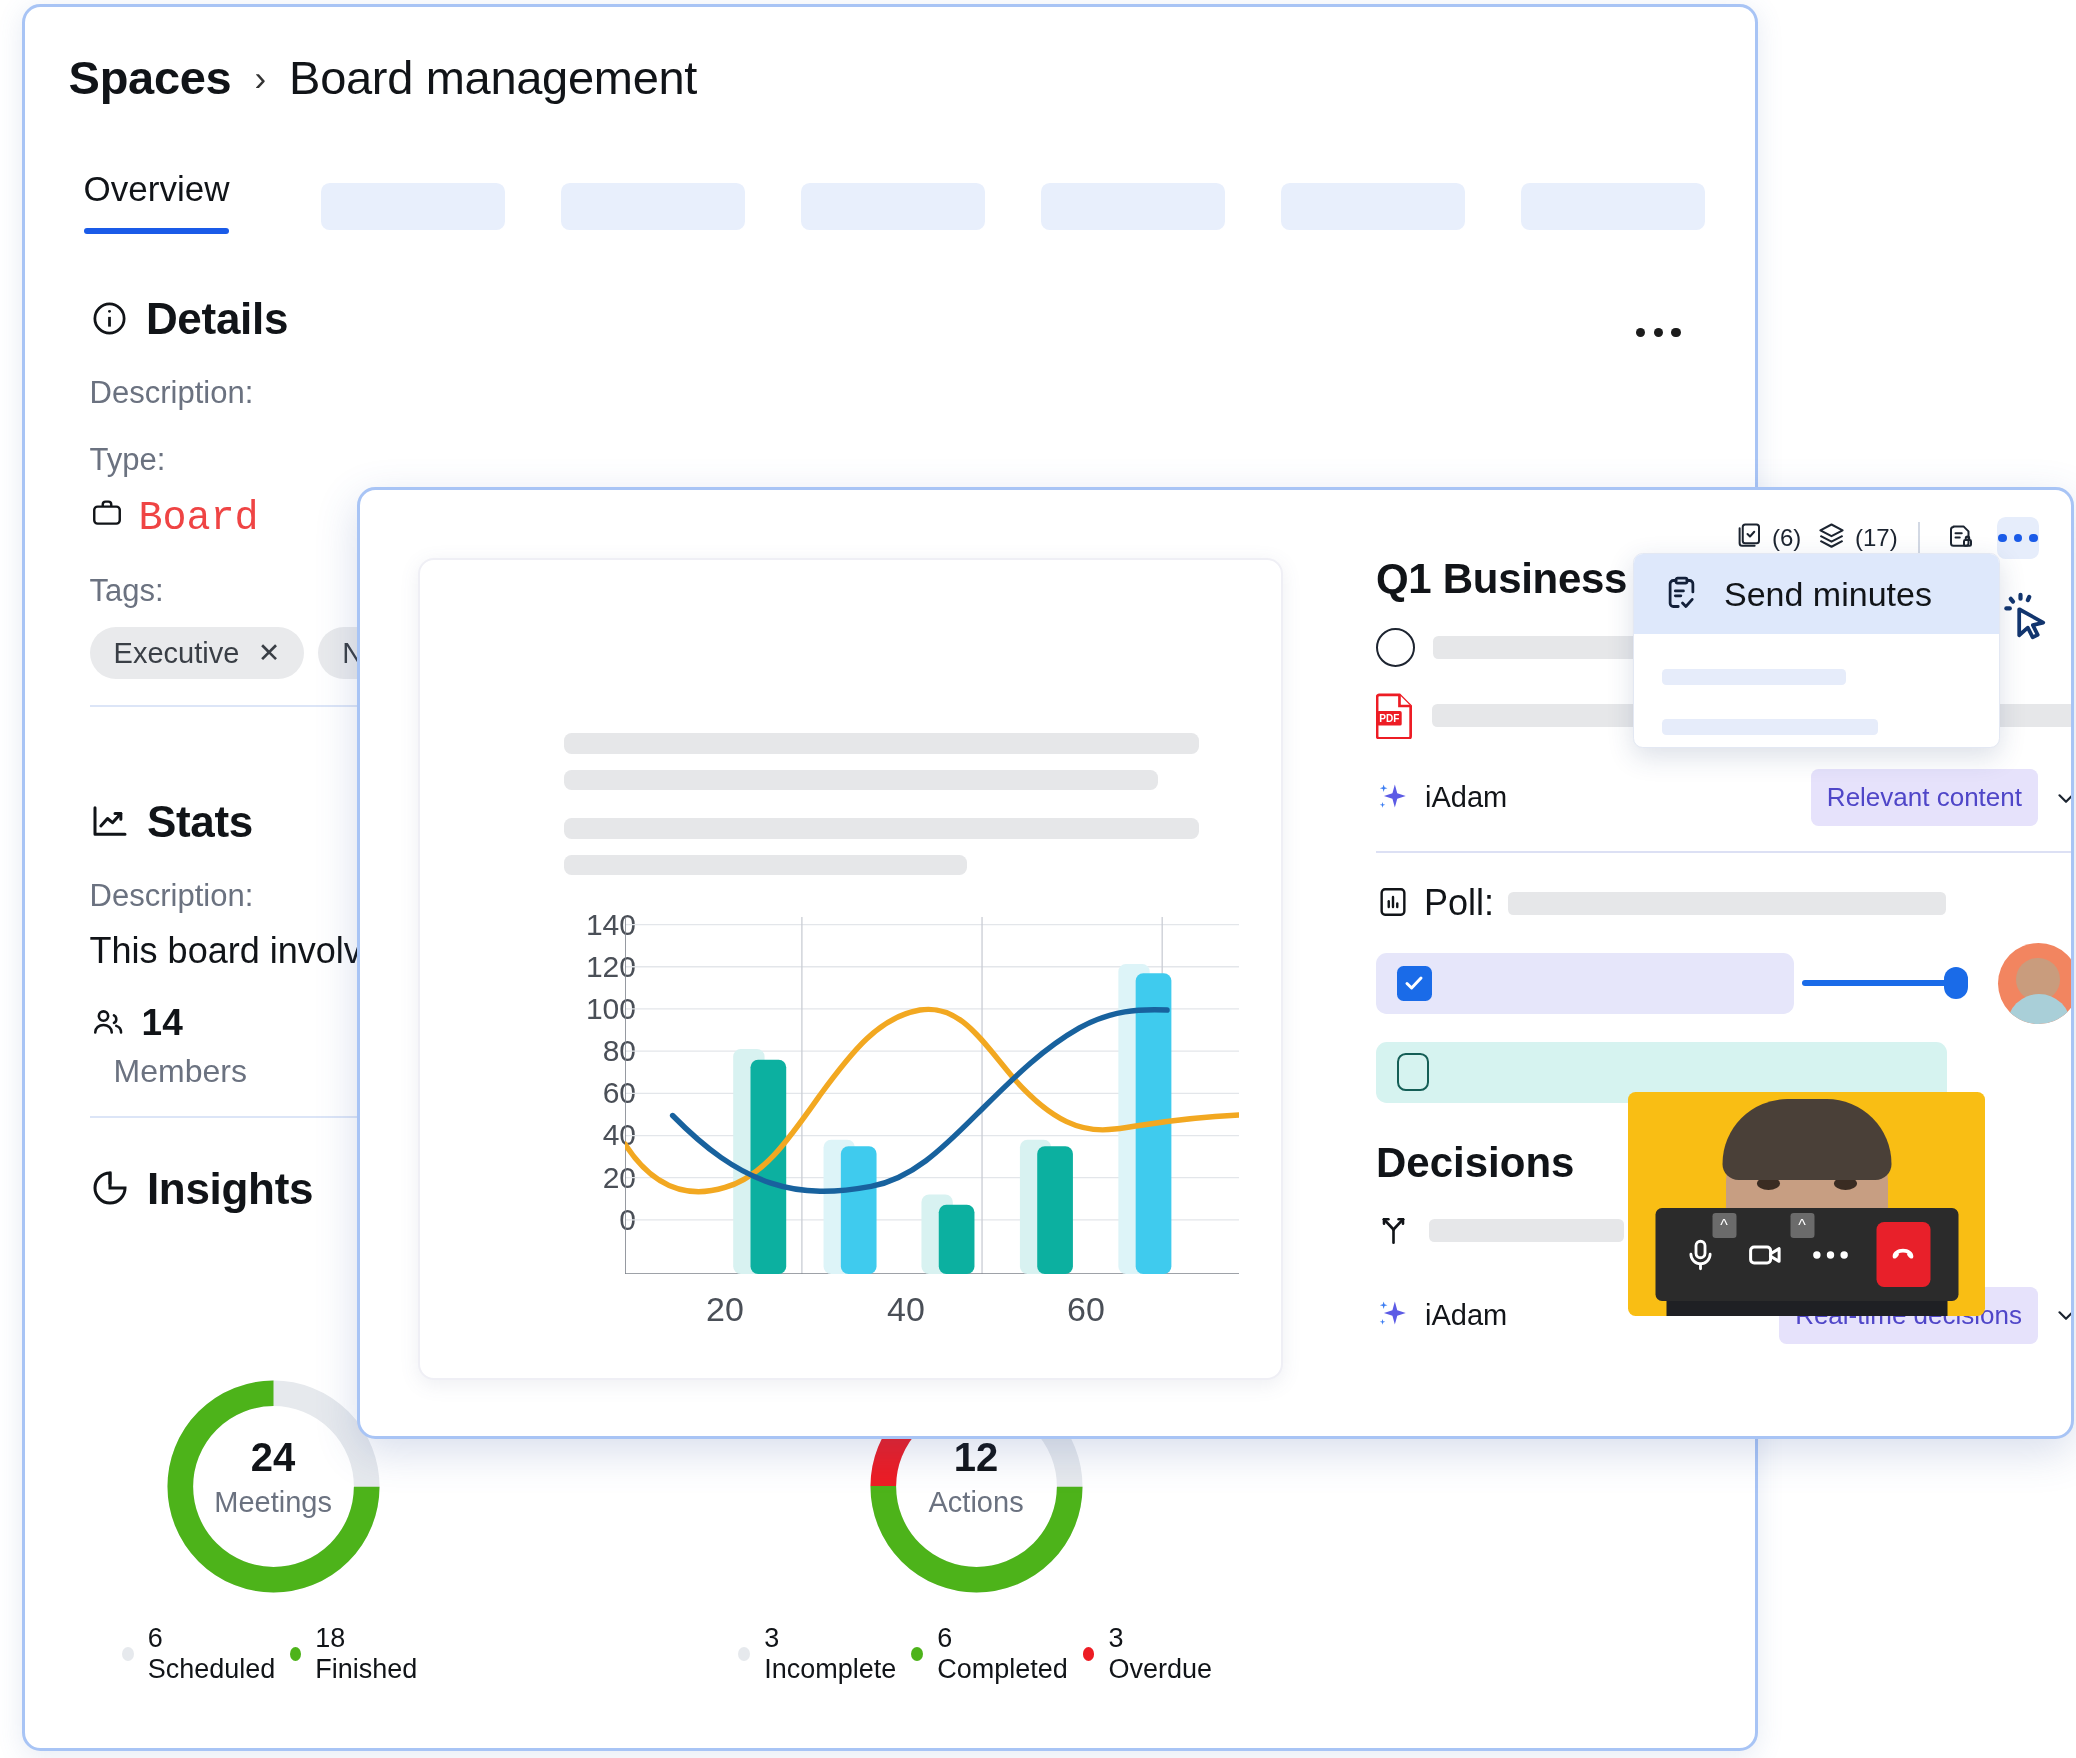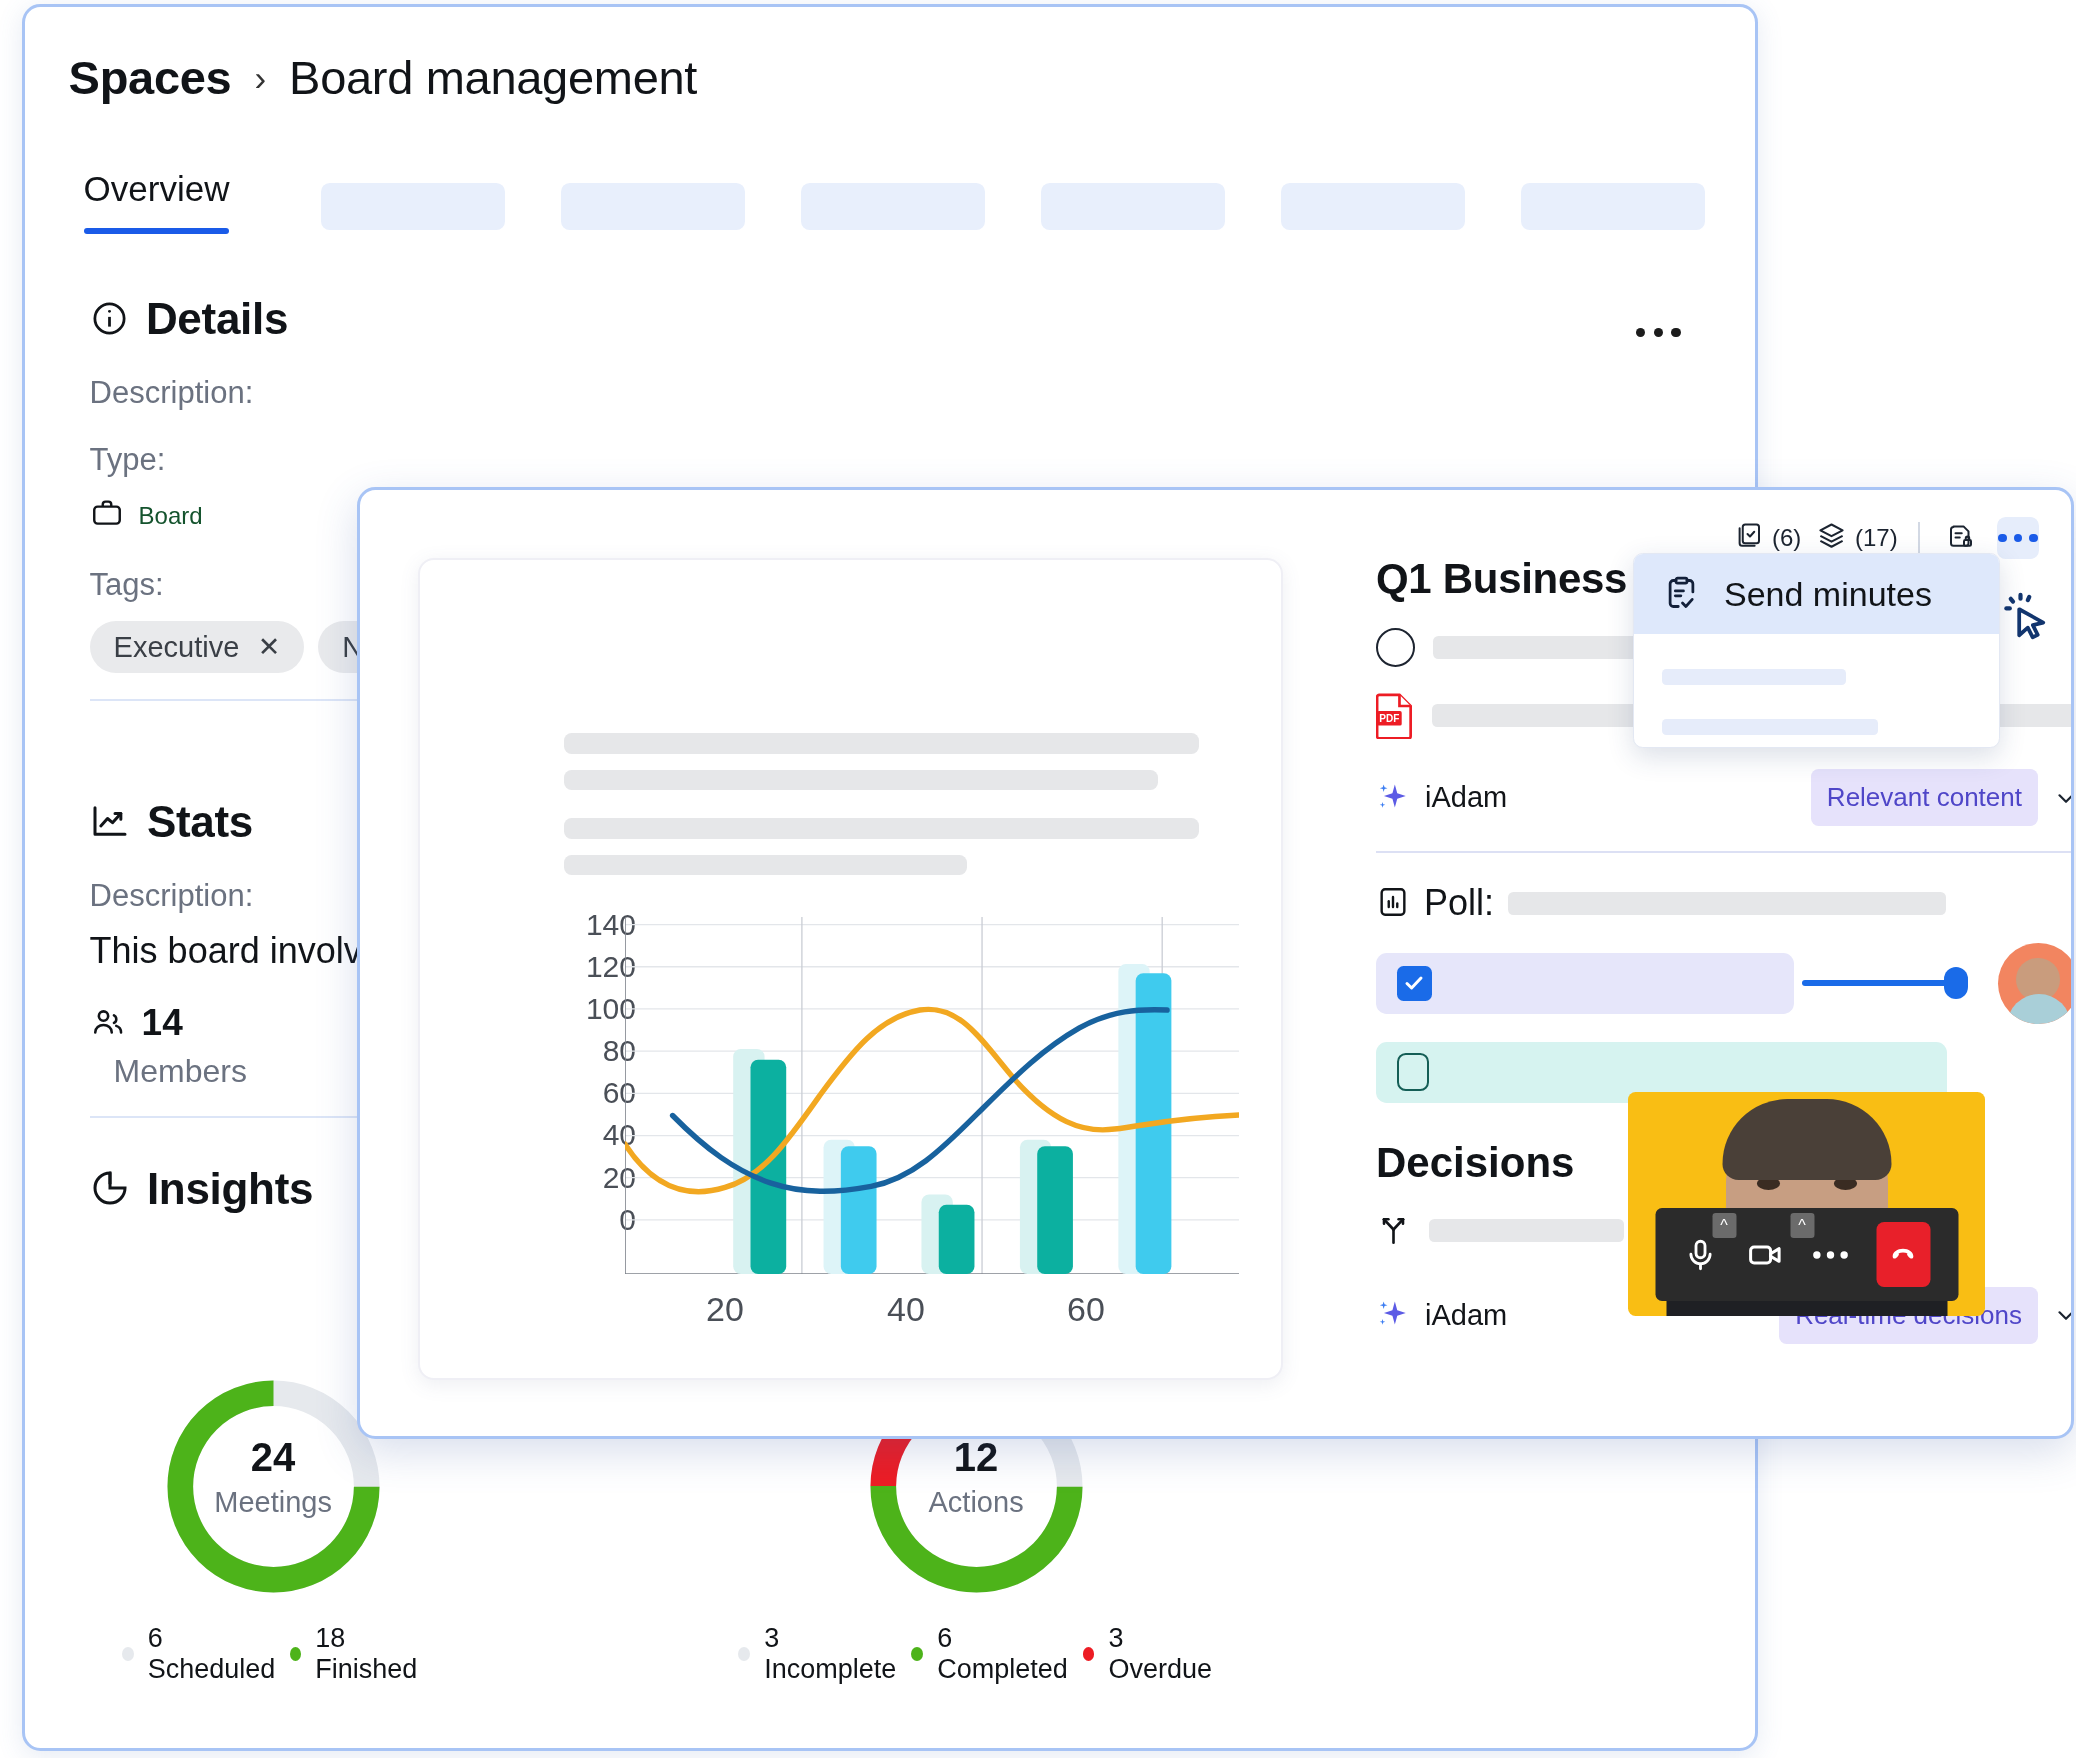--- a/index.html
+++ b/index.html
@@ -54,21 +54,21 @@
     position: absolute; right: 64px; top: 309px;
     width: 65px; height: 32px;
     display: flex; align-items: center; justify-content: center; gap: 8.7px;
     cursor: pointer;
   }
   .dots-btn i { width: 9.2px; height: 9.2px; border-radius: 50%; background: #1c1c1c; display:block; }
 
   .field-label { font-size: 31px; color: #6B7280; margin-top: 31px; }
   .field-value { font-size: 36px; color: #111418; margin-top: 16px; }
   .type-row { display: flex; align-items: center; gap: 15px; margin-top: 17.3px; }
-  .type-row span { font-size: 24px; color: #14532d; }
+  .type-row span { font-size: 40px; color: #ef4444; font-family: Liberation Mono, monospace; }
 
   .tags-row { display: flex; align-items: center; gap: 14px; margin-top: 18.4px; }
   .tag {
     display: flex; align-items: center; gap: 18.4px;
     background: #E9EAEC; border-radius: 28px;
     padding: 9.7px 24px; font-size: 29px; color: #3A3F46;
   }
   .tag .x { font-size: 27px; color: #3A3F46; line-height: 1; }
 
   .divider { height: 1.6px; background: #DCE5F7; margin-top: 26px; width: 1541px; }

